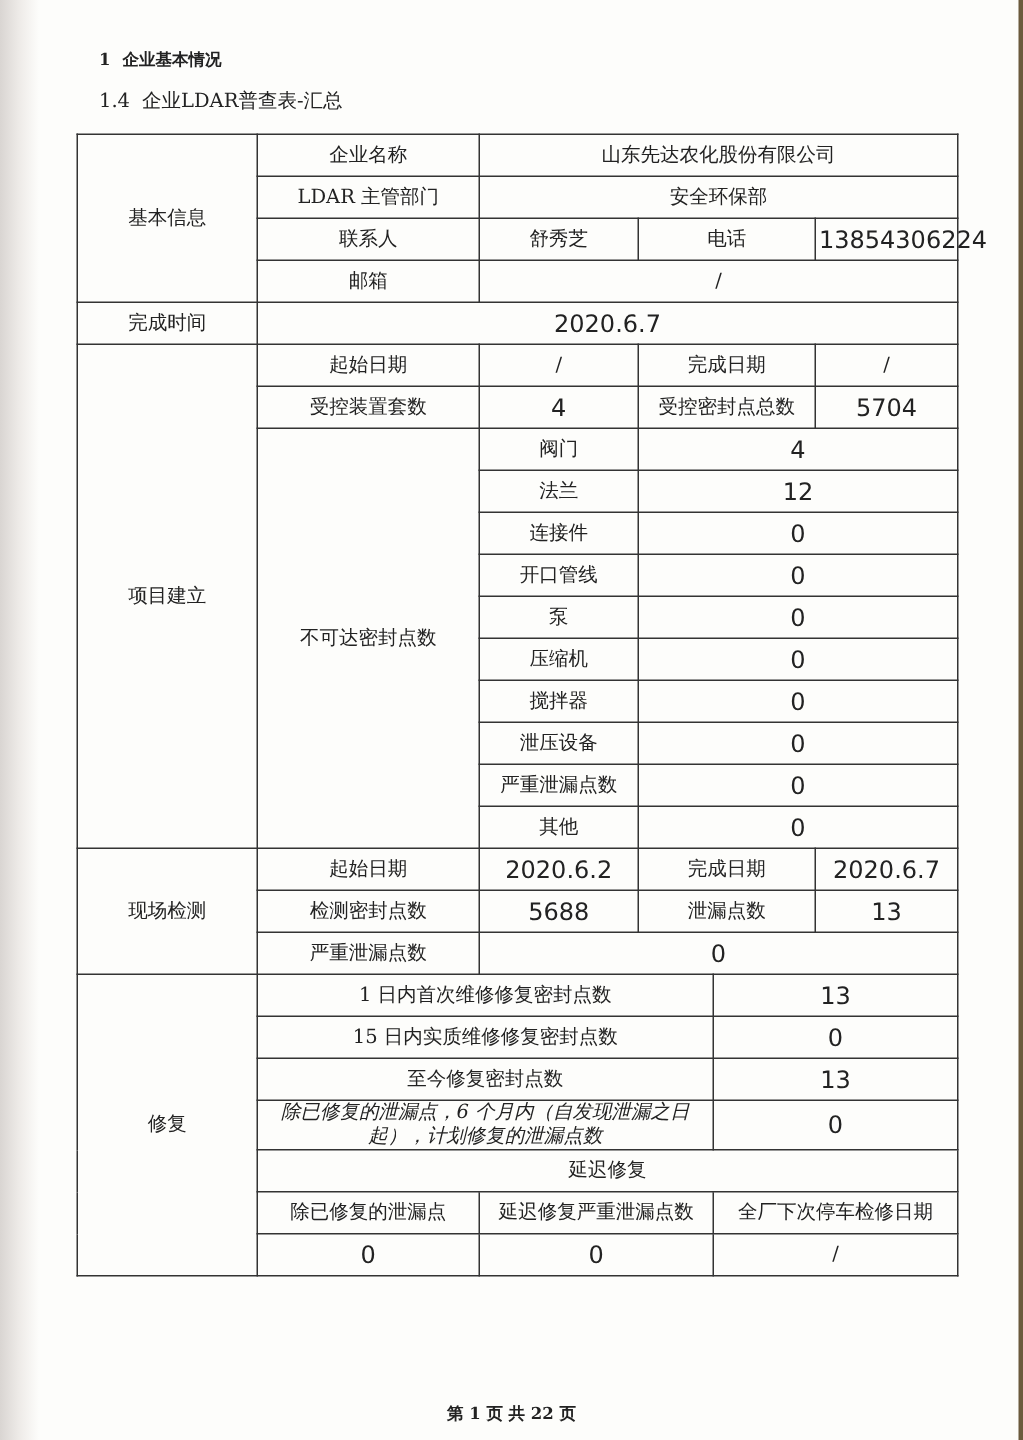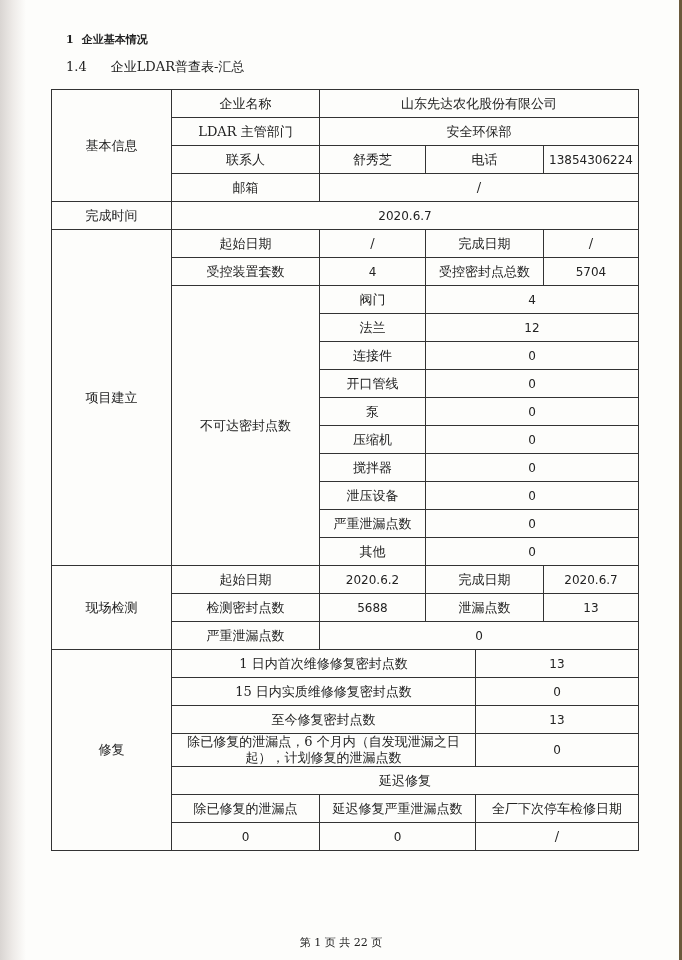--- a/index.html
+++ b/index.html
@@ -8,32 +8,32 @@
   .shadow-left { position:absolute; left:0; top:0; width:26px; height:960px;
          background:linear-gradient(to right,#d9d5d2,#eeebe8 50%,rgba(253,253,251,0)); }
   .edge-right { position:absolute; right:0; top:0; width:3px; height:960px; background:#6b5a3c; }
   .h1 { position:absolute; left:66px; top:32px; font-size:11px; font-weight:bold; }
   .h2 { position:absolute; left:66px; top:58px; font-size:13px; }
   .h1 span, .h2 span { margin-right:8px; }
   table.ldar { position:absolute; left:51px; top:89px; width:587px; border-collapse:collapse;
          font-size:13px; table-layout:fixed; }
   table.ldar td { border:1px solid #333; text-align:center; vertical-align:middle; padding:0 2px;
          height:27px; line-height:16px; }
-  td.num { font-family:"DejaVu Sans", sans-serif; font-size:12px; }
-  td.tall { height:36px; }
-  .footer { position:absolute; left:0; width:682px; top:935px; text-align:center; font-size:11px; font-weight:normal; }
+  td.num { font-family:"DejaVu Sans", sans-serif; font-size:16px; }
+  td.tall { height:36px;font-style:italic; }
+  .footer { position:absolute; left:0; width:682px; top:935px; text-align:center; font-size:11px; font-weight:bold; }
 </style>
 </head>
 <body>
 
 <div class="shadow-left"></div>
 <div class="edge-right"></div>
 
 <div class="h1"><span>1</span><span>企业基本情况</span></div>
-<div class="h2"><span>1.4</span><span style="margin:16px">企业LDAR普查表-汇总</span></div>
+<div class="h2"><span>1.4</span><span style="margin:0">企业LDAR普查表-汇总</span></div>
 
 <table class="ldar">
   <colgroup>
     <col style="width:120px">
       <col style="width:148px">
       <col style="width:106px">
       <col style="width:50px">
       <col style="width:68px">
       <col style="width:95px">
   </colgroup>

